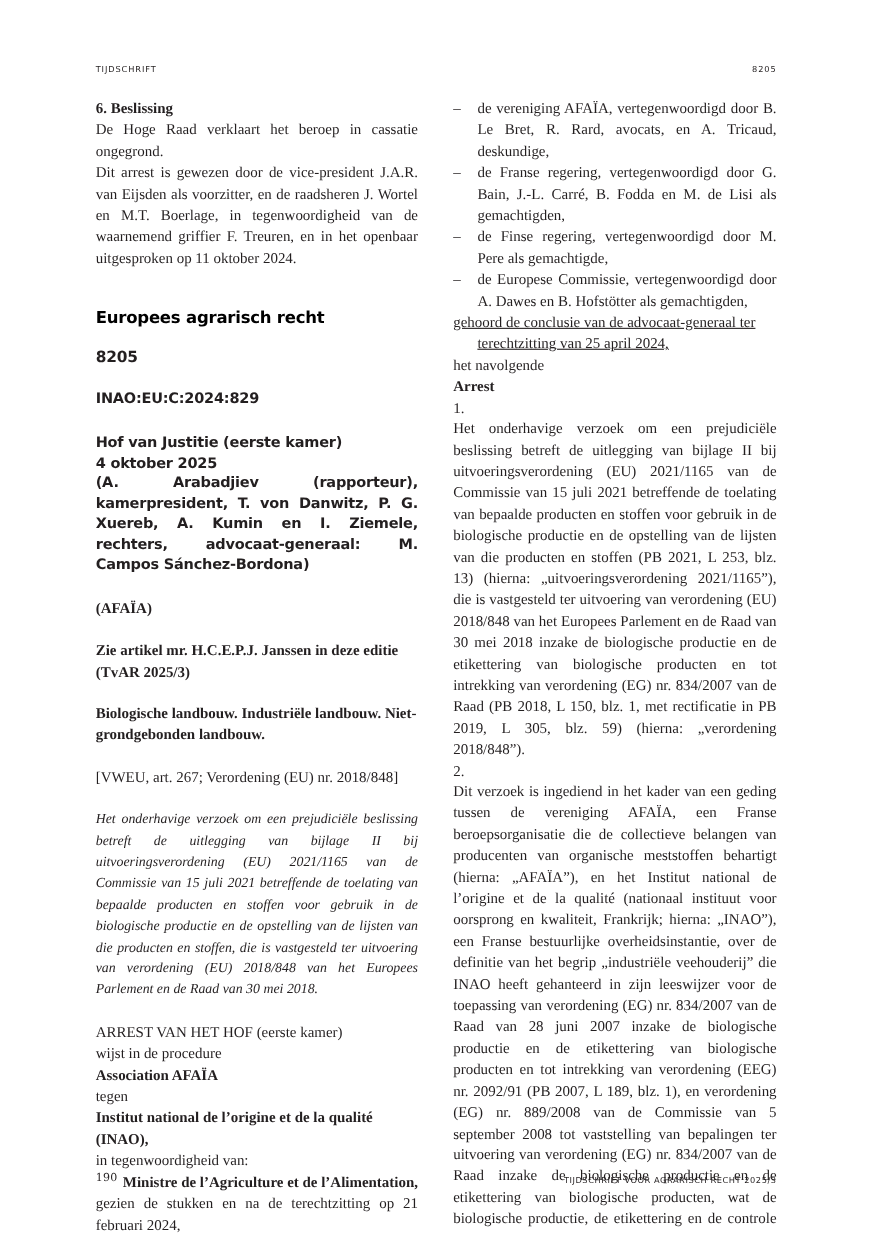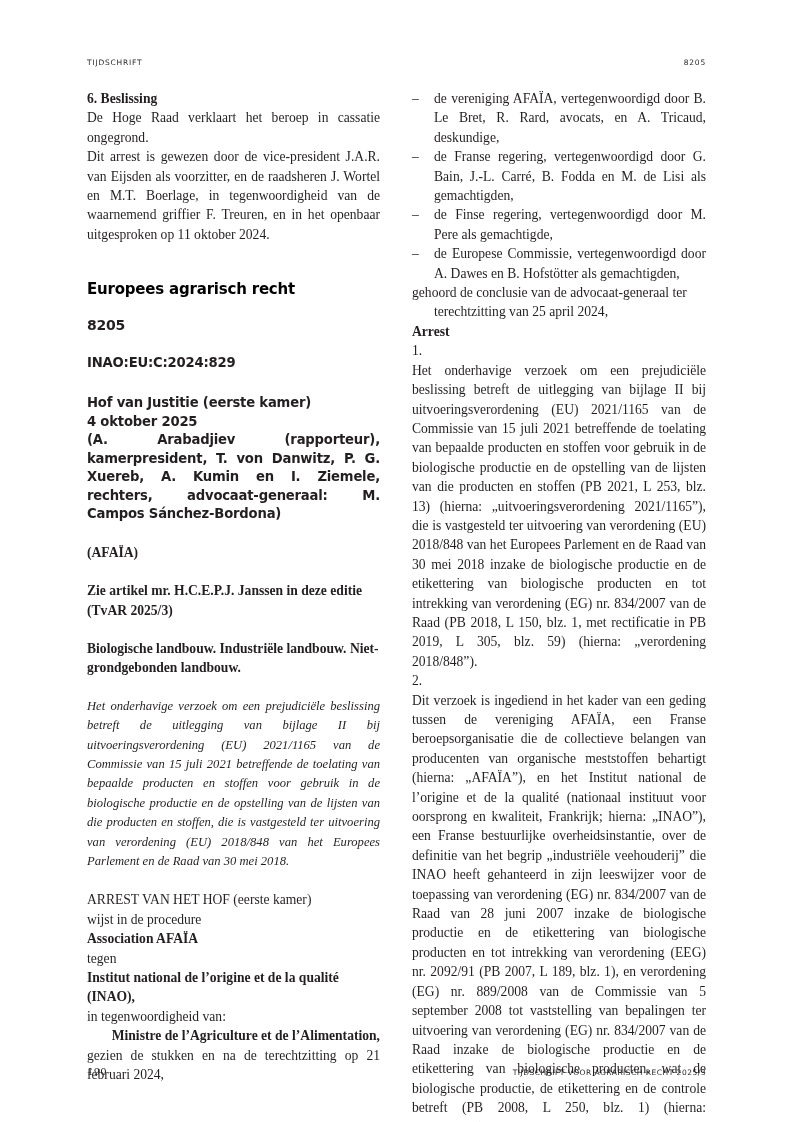--- a/index.html
+++ b/index.html
@@ -42,20 +42,21 @@
   <p class="sans-bold ecli">INAO:EU:C:2024:829</p>
   <div class="sans-bold court">
     <div>Hof van Justitie (eerste kamer)</div>
     <div>4 oktober 2025</div>
     <div style="text-align: justify;">(A. Arabadjiev (rapporteur), kamerpresident, T. von Danwitz, P. G. Xuereb, A. Kumin en I. Ziemele, rechters, advocaat-generaal: M. Campos Sánchez-Bordona)</div>
   </div>
 
   <p class="b gap18">(AFAÏA)</p>
   <p class="b gap18" style="text-align:left;">Zie artikel mr. H.C.E.P.J. Janssen in deze editie (TvAR 2025/3)</p>
   <p class="b gap18" style="text-align:left;">Biologische landbouw. Industriële landbouw. Niet-grondgebonden landbouw.</p>
+  <p class="gap18">[VWEU, art. 267; Verordening (EU) nr. 2018/848]</p>
   <p class="italic gap18">Het onderhavige verzoek om een prejudiciële beslissing betreft de uitlegging van bijlage II bij uitvoeringsverordening (EU) 2021/1165 van de Commissie van 15 juli 2021 betreffende de toelating van bepaalde producten en stoffen voor gebruik in de biologische productie en de opstelling van de lijsten van die producten en stoffen, die is vastgesteld ter uitvoering van verordening (EU) 2018/848 van het Europees Parlement en de Raad van 30 mei 2018.</p>
 
   <p class="gap18"><span>ARREST VAN HET HOF</span><span> (eerste kamer)</span></p>
   <p>wijst in de procedure</p>
   <p class="b">Association AFAÏA</p>
   <p>tegen</p>
   <p class="b" style="text-align:left;">Institut national de l’origine et de la qualité (INAO),</p>
   <p>in tegenwoordigheid van:</p>
   <p class="b" style="text-align:right;">Ministre de l’Agriculture et de l’Alimentation,</p>
   <p>gezien de stukken en na de terechtzitting op 21 februari 2024,</p>
@@ -72,21 +73,22 @@
     <span>de Franse regering, vertegenwoordigd door G. Bain, J.-L. Carré, B. Fodda en M. de Lisi als gemachtigden,</span>
   </div>
   <div class="dash-item">
     <span class="dash">–</span>
     <span>de Finse regering, vertegenwoordigd door M. Pere als gemachtigde,</span>
   </div>
   <div class="dash-item">
     <span class="dash">–</span>
     <span>de Europese Commissie, vertegenwoordigd door A. Dawes en B. Hofstötter als gemachtigden,</span>
   </div>
-  <p class="hang" style="padding-left:22px;">gehoord de conclusie van de advocaat-generaal ter terechtzitting van 25 april 2024,</p>
+  <p class="hang" style="padding-left:22px;text-decoration:underline;">gehoord de conclusie van de advocaat-generaal ter terechtzitting van 25 april 2024,</p>
+  <p>het navolgende</p>
   <p class="b">Arrest</p>
   <p>1.</p>
   <p>Het onderhavige verzoek om een prejudiciële beslissing betreft de uitlegging van bijlage II bij uitvoeringsverordening (EU) 2021/1165 van de Commissie van 15 juli 2021 betreffende de toelating van bepaalde producten en stoffen voor gebruik in de biologische productie en de opstelling van de lijsten van die producten en stoffen (PB 2021, L 253, blz. 13) (hierna: „uitvoeringsverordening 2021/1165”), die is vastgesteld ter uitvoering van verordening (EU) 2018/848 van het Europees Parlement en de Raad van 30 mei 2018 inzake de biologische productie en de etikettering van biologische producten en tot intrekking van verordening (EG) nr. 834/2007 van de Raad (PB 2018, L 150, blz. 1, met rectificatie in PB 2019, L 305, blz. 59) (hierna: „verordening 2018/848”).</p>
   <p>2.</p>
   <p>Dit verzoek is ingediend in het kader van een geding tussen de vereniging AFAÏA, een Franse beroepsorganisatie die de collectieve belangen van producenten van organische meststoffen behartigt (hierna: „AFAÏA”), en het Institut national de l’origine et de la qualité (nationaal instituut voor oorsprong en kwaliteit, Frankrijk; hierna: „INAO”), een Franse bestuurlijke overheidsinstantie, over de definitie van het begrip „industriële veehouderij” die INAO heeft gehanteerd in zijn leeswijzer voor de toepassing van verordening (EG) nr. 834/2007 van de Raad van 28 juni 2007 inzake de biologische productie en de etikettering van biologische producten en tot intrekking van verordening (EEG) nr. 2092/91 (PB 2007, L 189, blz. 1), en verordening (EG) nr. 889/2008 van de Commissie van 5 september 2008 tot vaststelling van bepalingen ter uitvoering van verordening (EG) nr. 834/2007 van de Raad inzake de biologische productie en de etikettering van biologische producten, wat de biologische productie, de etikettering en de controle betreft (PB 2008, L 250, blz. 1) (hierna: „leeswijzer”).</p>
 </div>
 
 <div class="footer foot-left">190</div>
 <div class="footer foot-right">TIJDSCHRIFT VOOR AGRARISCH RECHT 2025/3</div>
 

